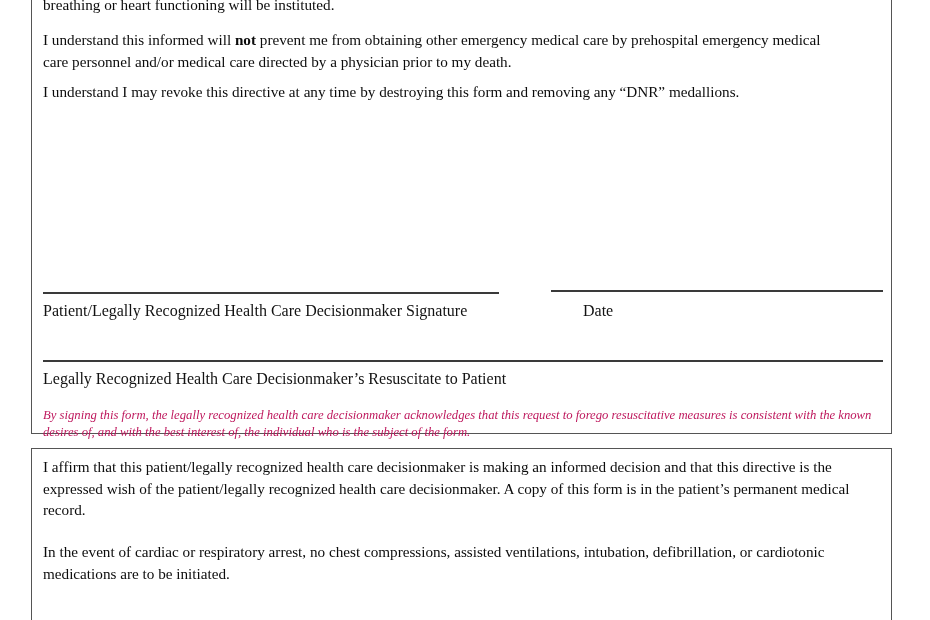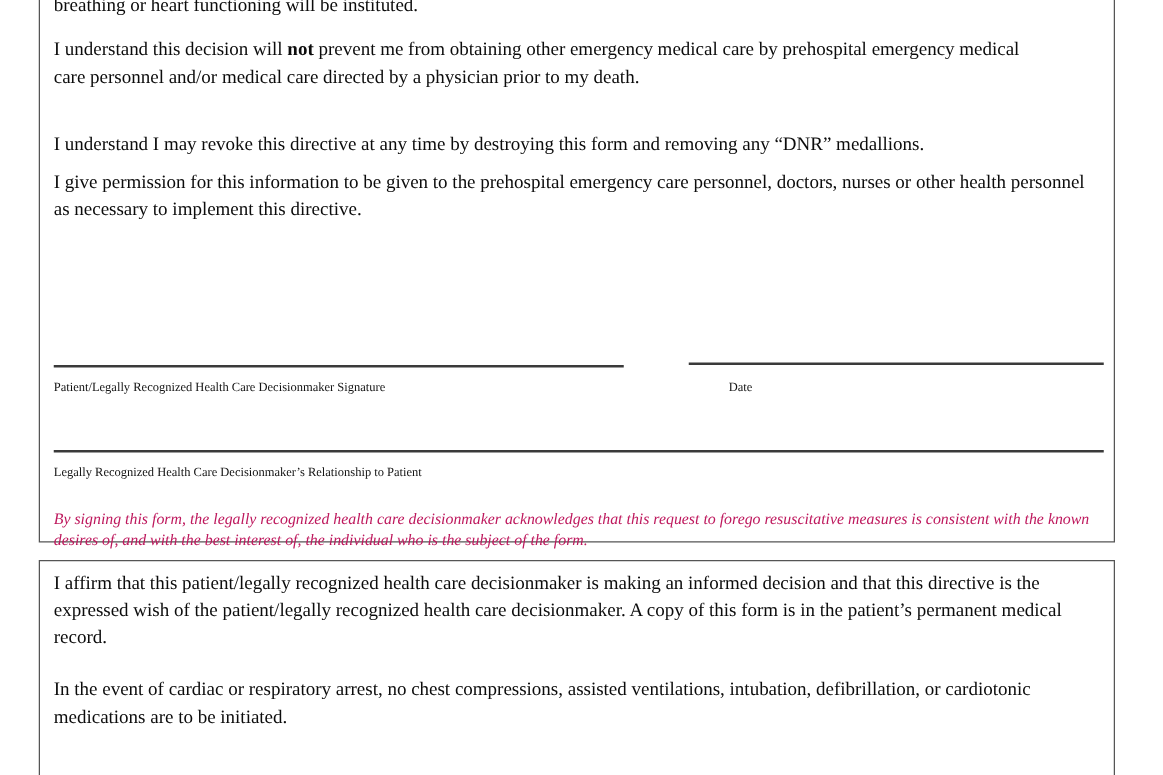--- a/index.html
+++ b/index.html
@@ -56,37 +56,37 @@
     color: #0c0c0c;
   }
 
   .body-text b {
     font-weight: bold;
   }
 
   
   .p-cutoff   { left: 11px; top: 193px;  width: 840px; }
   .p-nodeny   { left: 11px; top: 228px;  width: 800px; }
-  .p-revoke   { left: 11px; top: 304px;  width: 845px; }
+  .p-revoke   { left: 11px; top: 280px;  width: 845px; }
   .p-permit   { left: 11px; top: 334px;  width: 840px; }
   .p-agree    { left: 11px; top: 398px;  width: 600px; }
 
   
   .sig-rule {
     position: absolute;
     height: 0;
     border-top: 2px solid #3a3a3a;
   }
   .rule-signature    { left: 11px;  top: 491px; width: 456px; }
   .rule-date         { left: 519px; top: 489px; width: 332px; }
   .rule-relationship { left: 11px;  top: 559px; width: 840px; }
 
   .caption {
     position: absolute;
-    font-size: 10px;
+    font-size: 16px;
     line-height: 15px;
     color: #121212;
     white-space: nowrap;
   }
   .cap-signature    { left: 11px;  top: 502px; }
   .cap-date         { left: 519px; top: 502px; margin-left: 32px; }
   .cap-relationship { left: 11px;  top: 570px; }
 
   .italic-note {
     position: absolute;
@@ -105,35 +105,34 @@
 </style>
 </head>
 <body>
 
 <div class="page">
 
   <div class="box-one">
 
     <div class="body-text p-cutoff">breathing or heart functioning will be instituted.</div>
 
-    <div class="body-text p-nodeny"><span>I understand this decision will </span><b>not</b><span> prevent me from obtaining other emergency medical care by prehospital emergency medical care personnel and/or medical care directed by a physician prior to my death.</span></div>
+    <div class="body-text p-nodeny"><span>I understand this informed will </span><b>not</b><span> prevent me from obtaining other emergency medical care by prehospital emergency medical care personnel and/or medical care directed by a physician prior to my death.</span></div>
 
     <div class="body-text p-revoke">I understand I may revoke this directive at any time by destroying this form and removing any “DNR” medallions.</div>
 
-    <div class="body-text p-permit">I give permission for this information to be given to the prehospital emergency care personnel, doctors, nurses or other health personnel as necessary to implement this directive.</div>
 
 
     <div class="sig-rule rule-signature"></div>
     <div class="caption cap-signature">Patient/Legally Recognized Health Care Decisionmaker Signature</div>
 
     <div class="sig-rule rule-date"></div>
     <div class="caption cap-date">Date</div>
 
     <div class="sig-rule rule-relationship"></div>
-    <div class="caption cap-relationship">Legally Recognized Health Care Decisionmaker’s Relationship to Patient</div>
+    <div class="caption cap-relationship">Legally Recognized Health Care Decisionmaker’s Resuscitate to Patient</div>
 
     <div class="italic-note">By signing this form, the legally recognized health care decisionmaker acknowledges that this request to forego resuscitative measures is consistent with the known desires of, and with the best interest of, the individual who is the subject of the form.</div>
   </div>
 
   <div class="box-two">
 
     <div class="body-text q-affirm">I affirm that this patient/legally recognized health care decisionmaker is making an informed decision and that this directive is the expressed wish of the patient/legally recognized health care decisionmaker. A copy of this form is in the patient’s permanent medical record.</div>
 
     <div class="body-text q-arrest">In the event of cardiac or respiratory arrest, no chest compressions, assisted ventilations, intubation, defibrillation, or cardiotonic medications are to be initiated.</div>
   </div>

